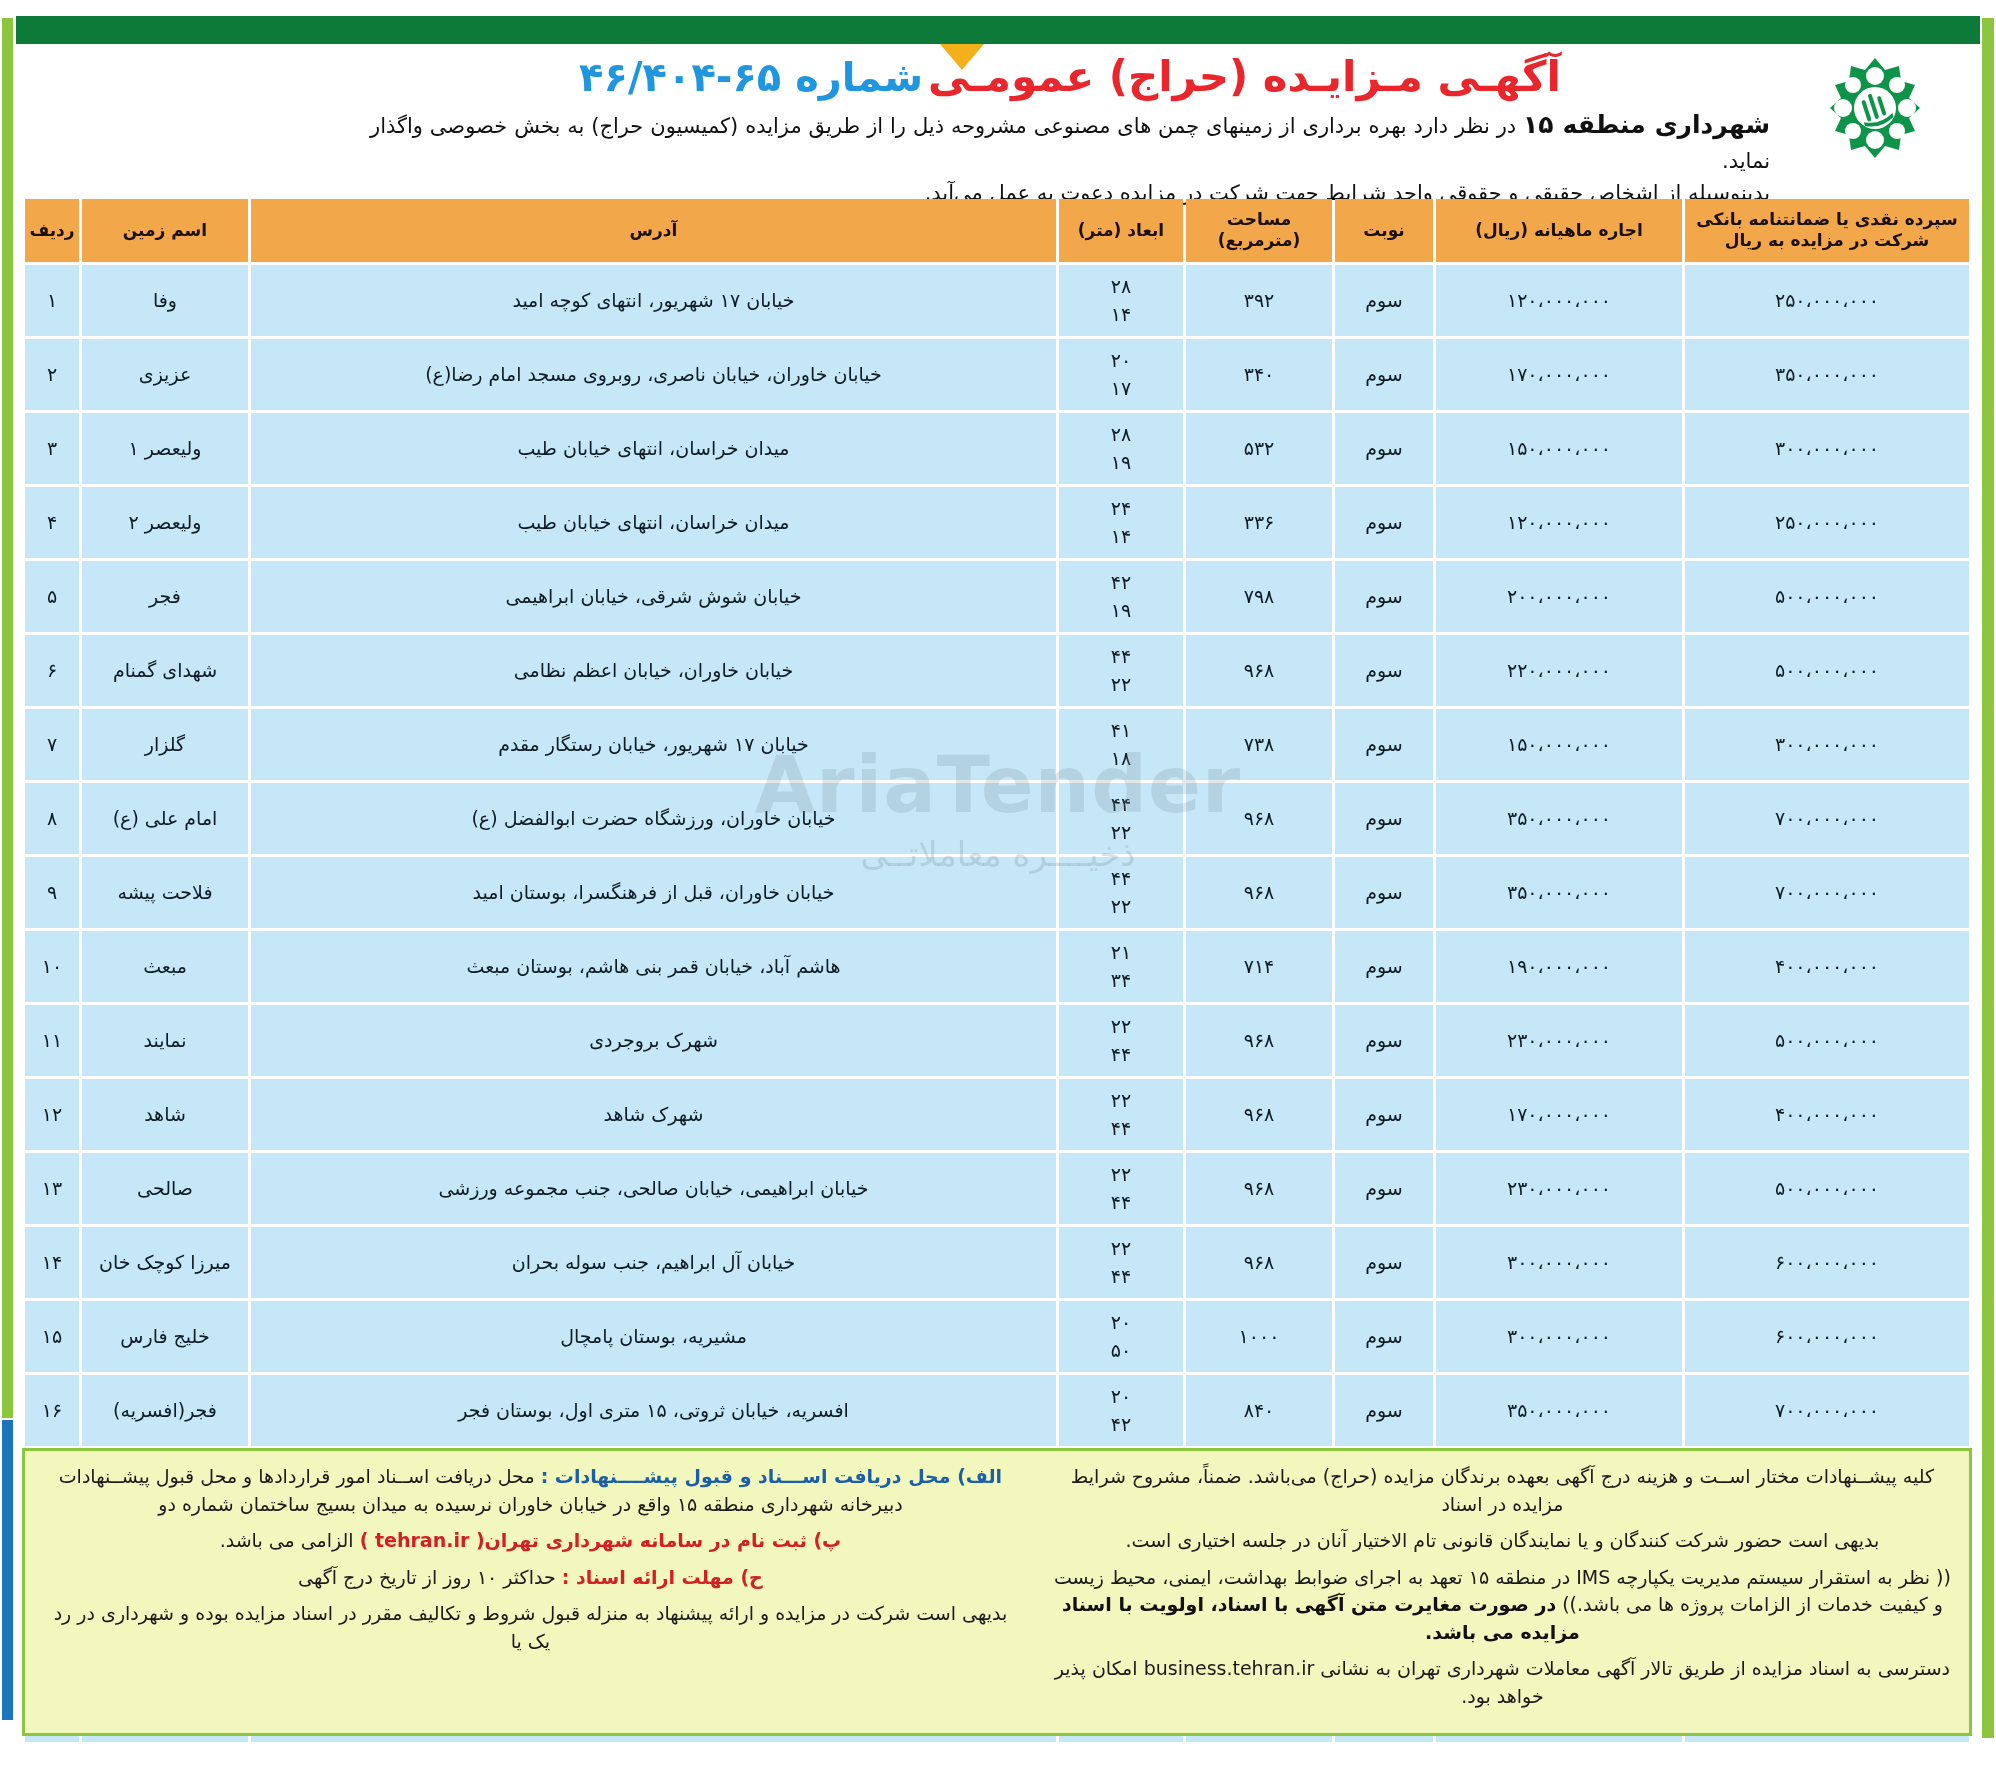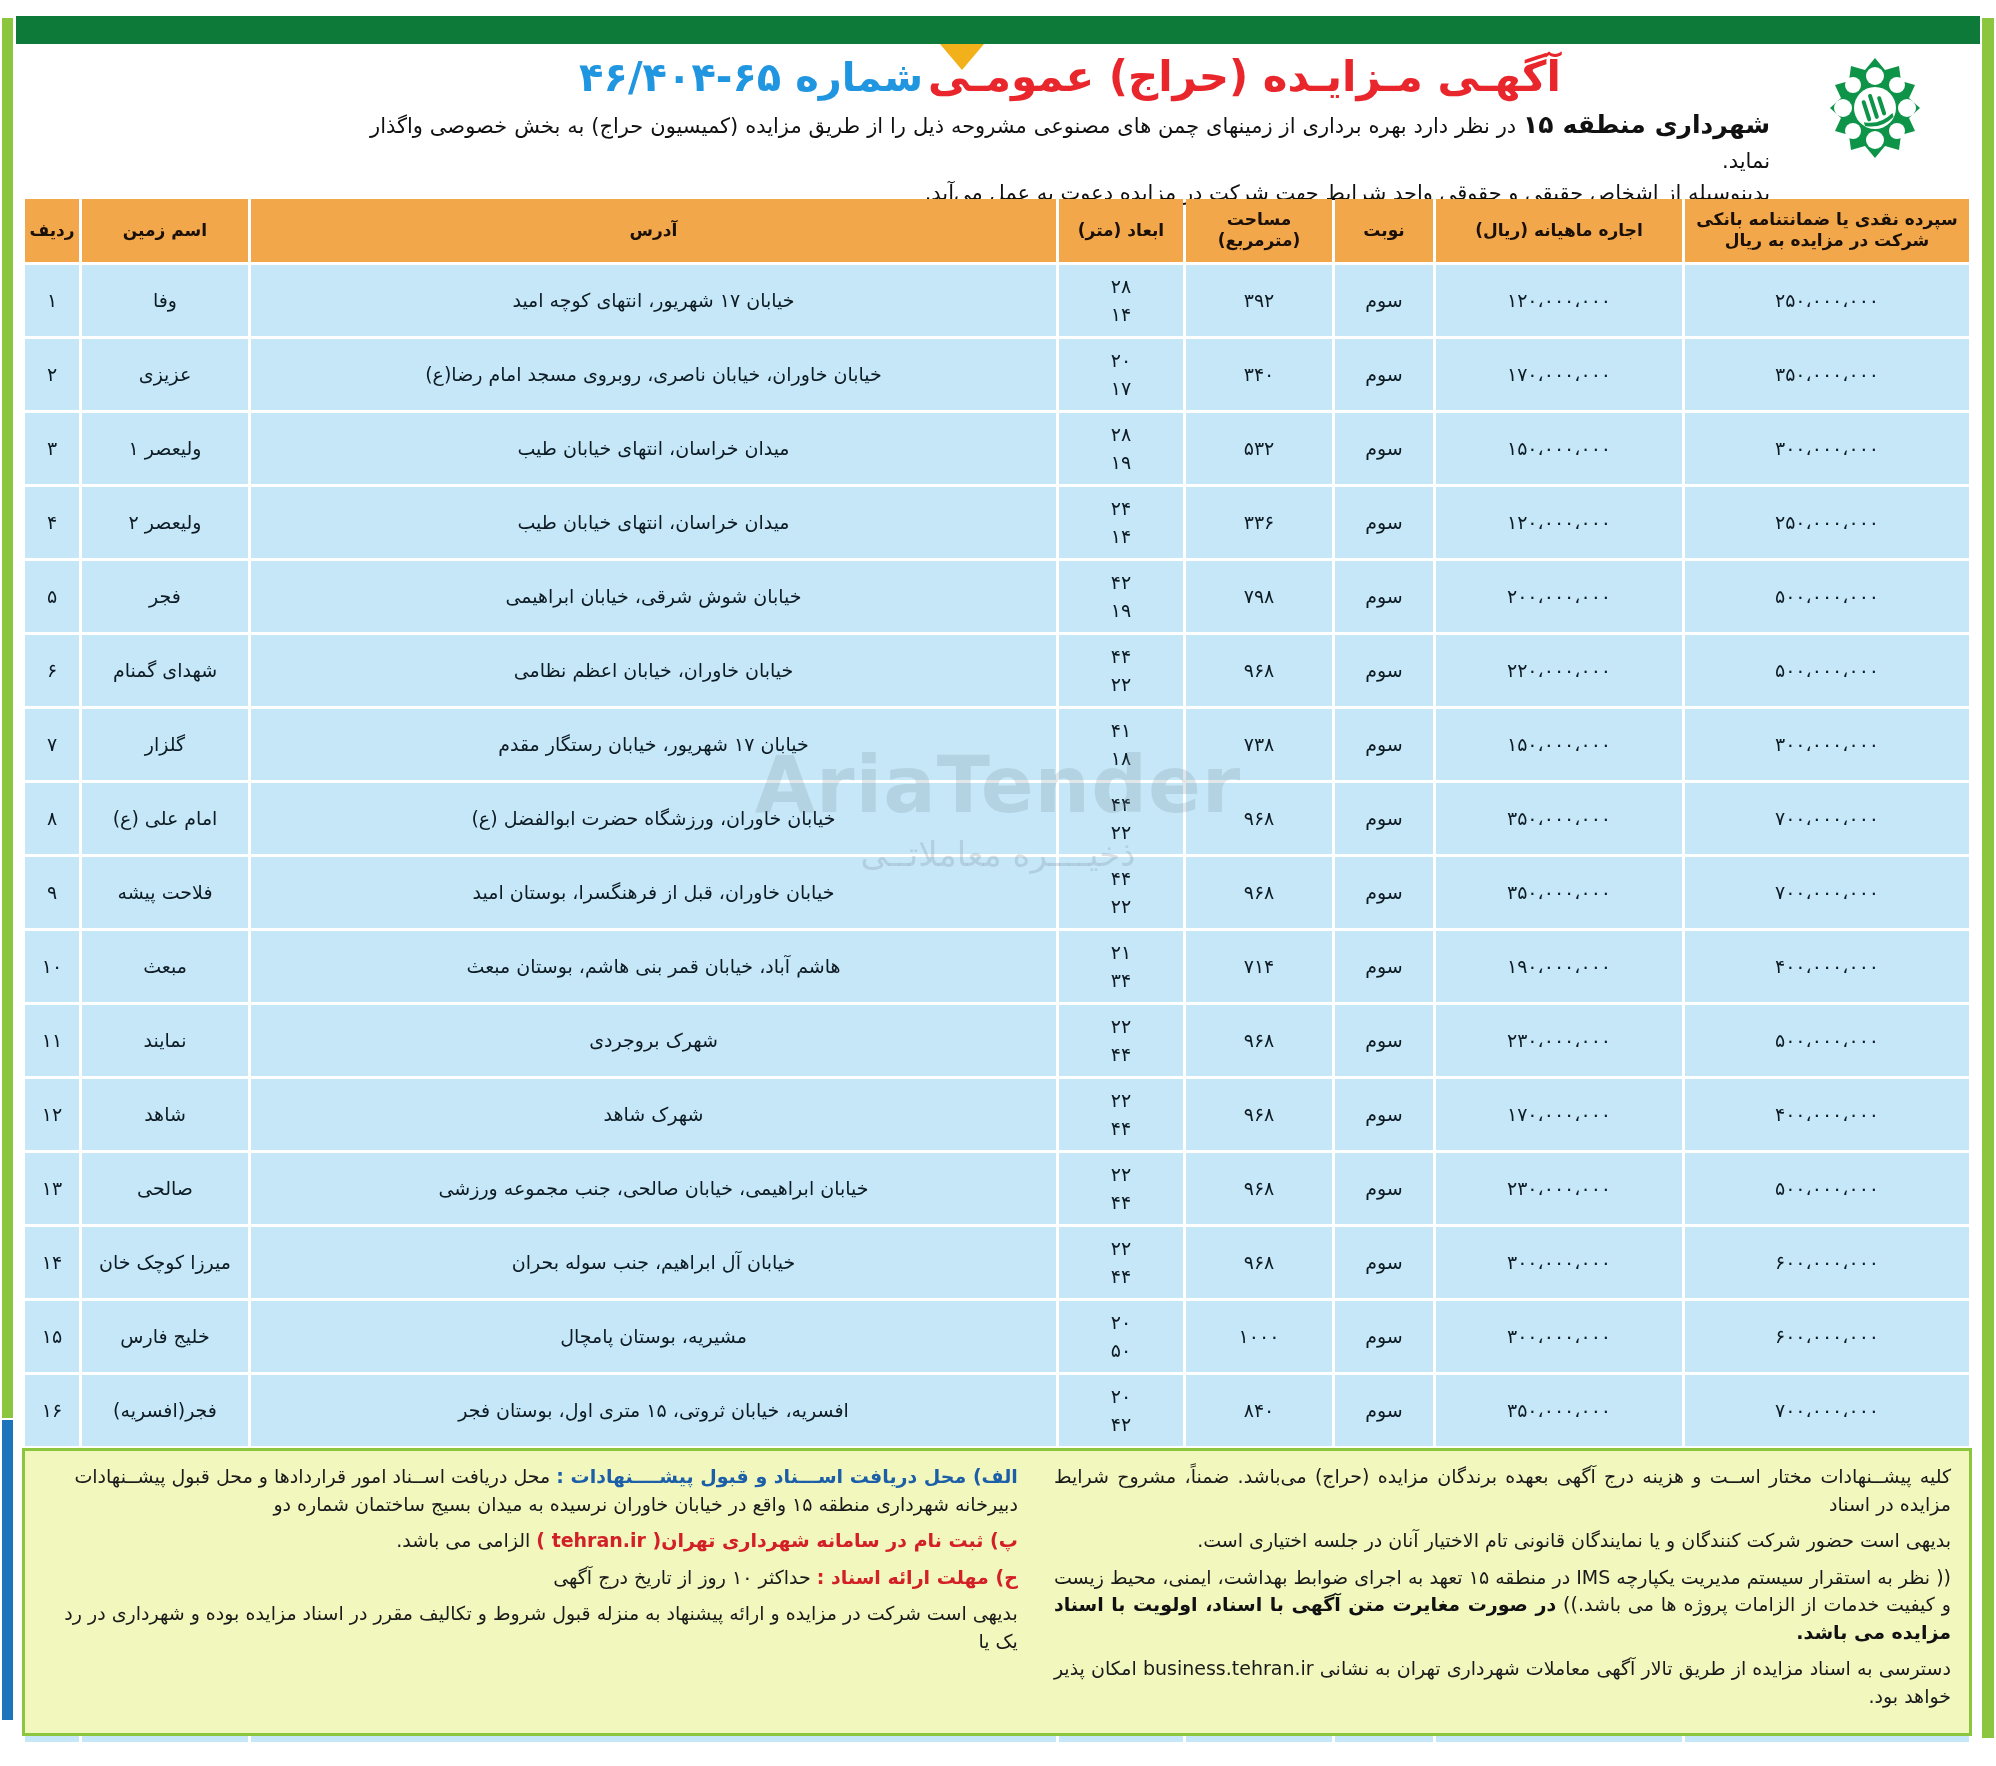--- a/index.html
+++ b/index.html
@@ -216,20 +216,21 @@
     width: 48%;
     direction: rtl;
     text-align: justify;
     border-left: none;
   }
   .foot-right p, .foot-left p {
     margin: 0 0 9px 0;
     font-size: 19px;
     line-height: 1.45;
     color: #1a1a1a;
+    text-align: center;
   }
   .lbl-red { color: #d32027; font-weight: bold; }
   .lbl-blue { color: #1c5fa8; font-weight: bold; }
   .bold-blk { font-weight: bold; color: #111; }
 </style>
 </head>
 <body>
 
 <div class="page">
 

